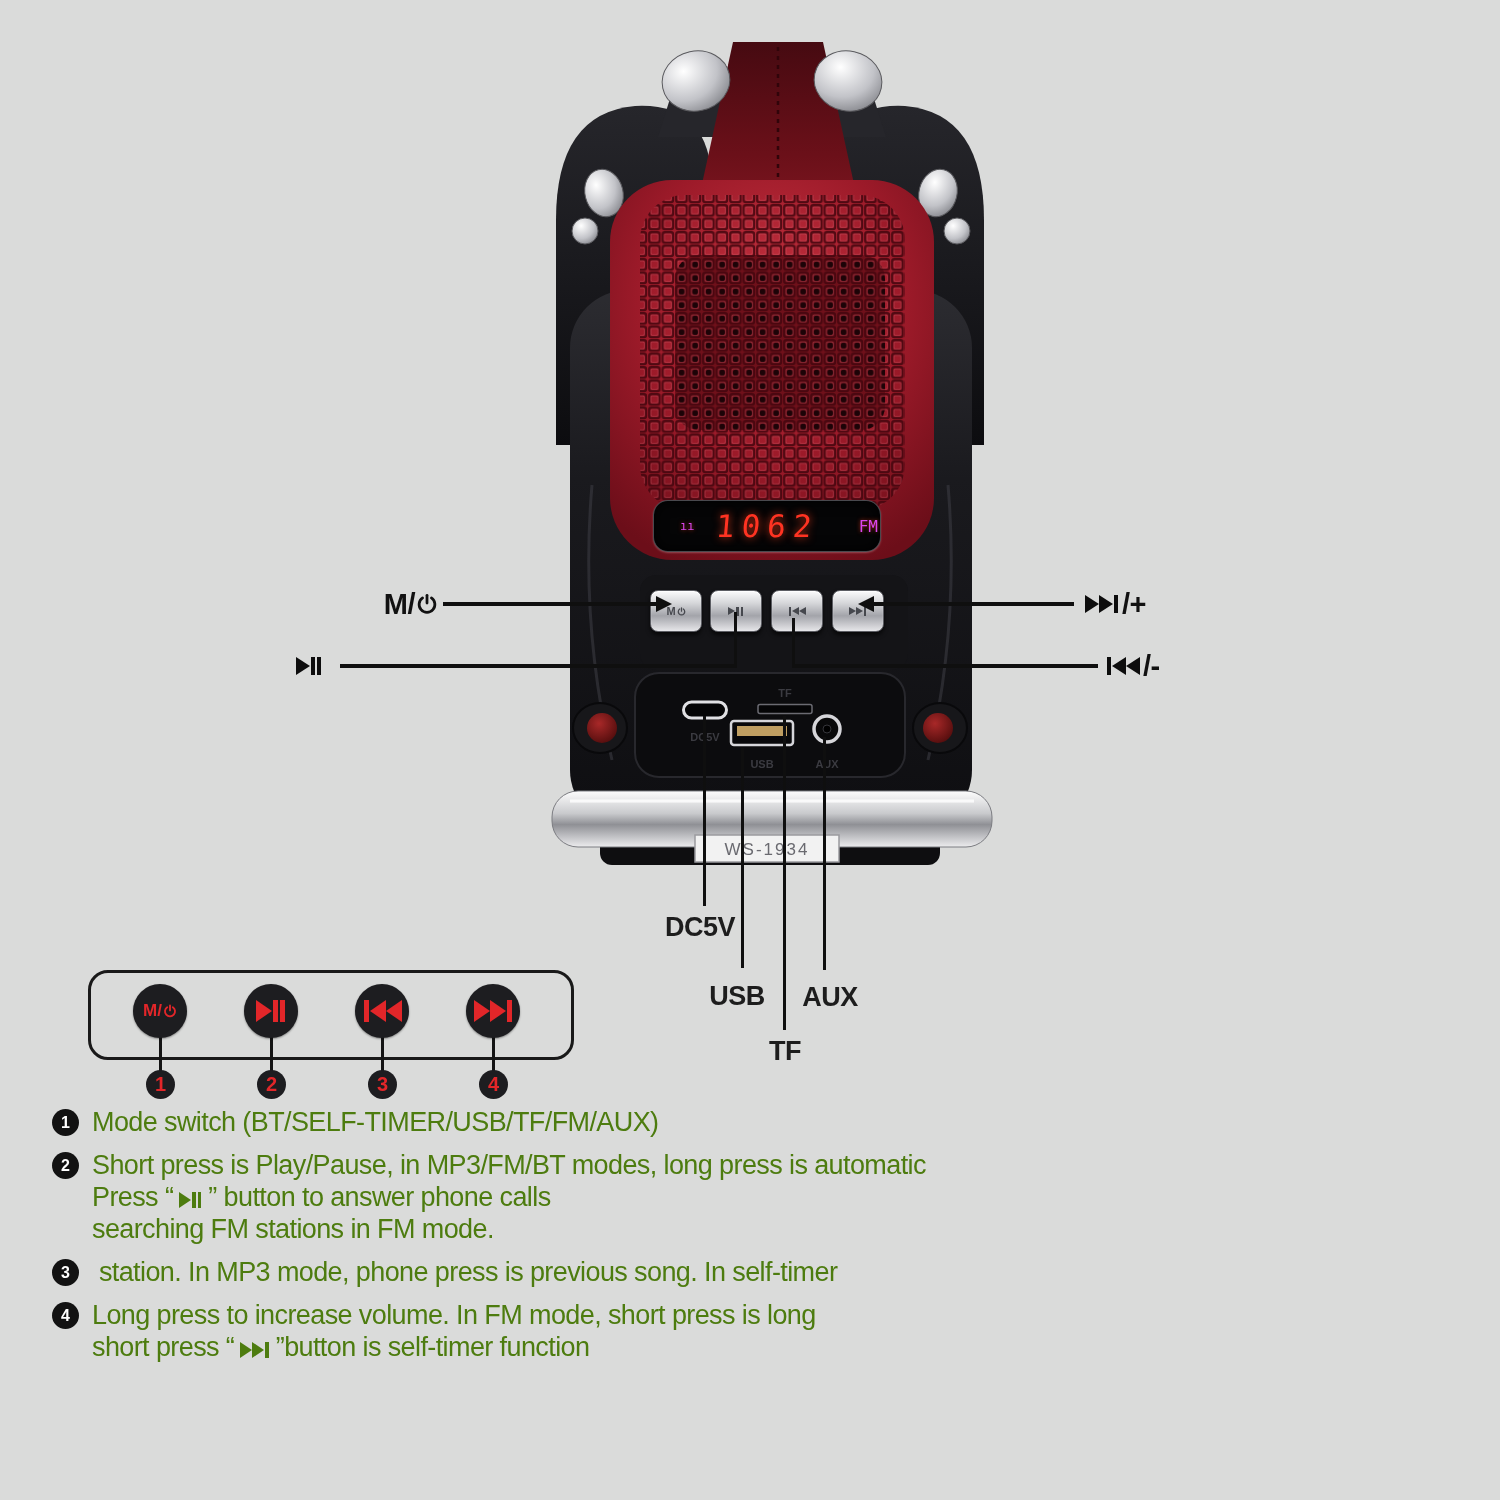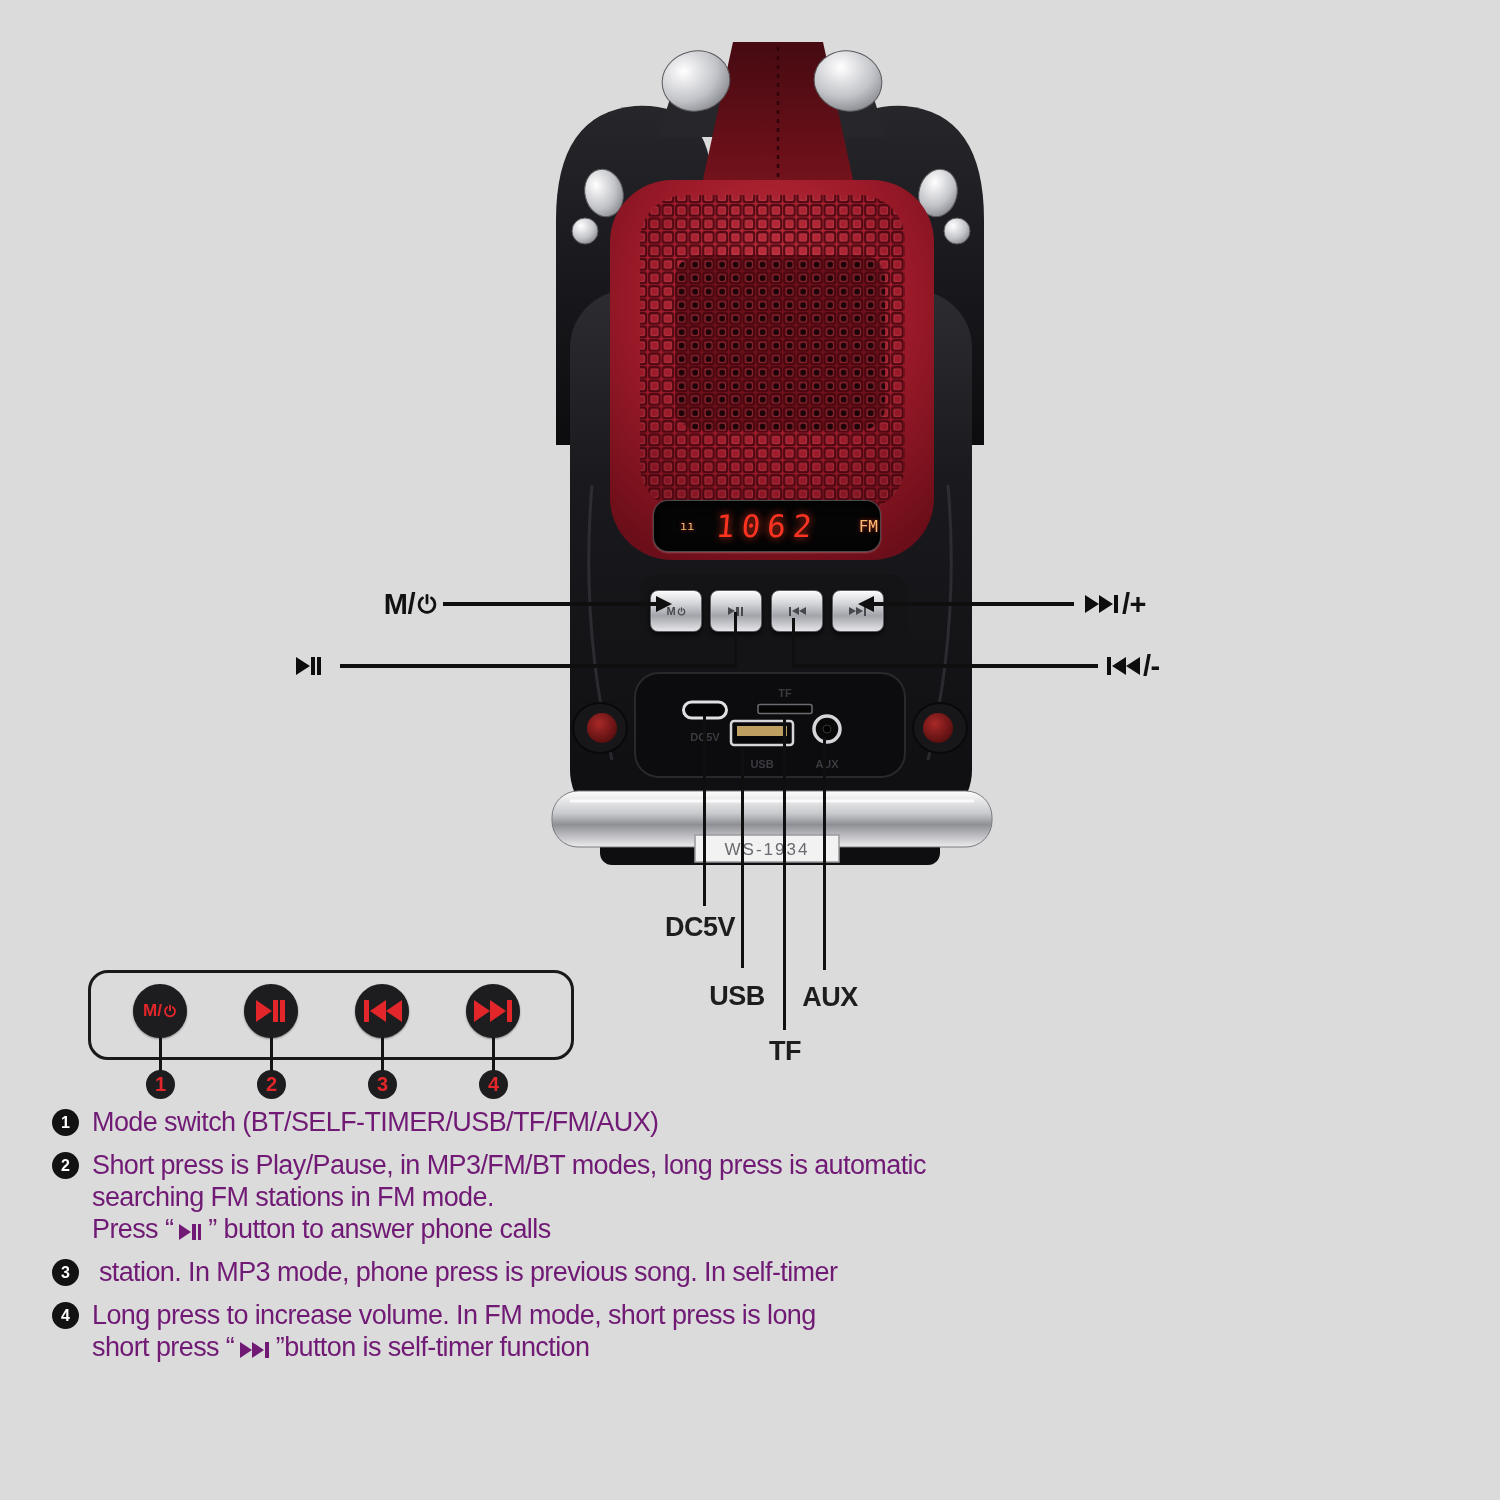--- a/index.html
+++ b/index.html
@@ -38,41 +38,41 @@
        display:flex;align-items:center;justify-content:center;color:#46484e;}
   .btn .m-hint{font-size:11px;font-weight:700;display:flex;align-items:center;gap:1px;}
 
   
   .display{position:absolute;left:653px;top:500px;width:226px;height:50px;background:#050506;z-index:2;
            border-radius:15px;border:1px solid rgba(130,130,138,.55);
            box-shadow:inset 0 0 14px #000, 0 1px 2px rgba(255,255,255,.25);
            display:flex;align-items:center;justify-content:center;}
   .led-main{font-family:"DejaVu Sans Mono",monospace;font-size:31px;color:#ff3322;letter-spacing:7px;
             transform:skewX(-5deg);text-shadow:0 0 8px rgba(255,60,25,.85);}
-  .led-side{position:absolute;font-family:"DejaVu Sans Mono",monospace;color:#fdba74;
+  .led-side{position:absolute;font-family:"DejaVu Sans Mono",monospace;color:#d946ef;
             text-shadow:0 0 4px rgba(255,60,25,.7);}
 
   
   .legend-box{position:absolute;left:88px;top:970px;width:480px;height:84px;border:3px solid #191919;
               border-radius:20px;z-index:1;}
   .lg-circle{position:absolute;top:984px;width:54px;height:54px;border-radius:50%;background:#1d1d20;
              color:#e22629;display:flex;align-items:center;justify-content:center;z-index:2;
              box-shadow:0 1px 2px rgba(0,0,0,.4);}
   .lg-circle .m-txt{font-size:17px;font-weight:700;display:flex;align-items:center;gap:1px;}
   .lg-conn{position:absolute;top:1037px;width:2.5px;height:34px;background:#141414;z-index:1;}
   .lg-num{position:absolute;top:1070px;width:29px;height:29px;border-radius:50%;background:#1d1d20;
           color:#e22629;font-size:20px;font-weight:700;display:flex;align-items:center;justify-content:center;z-index:2;}
 
   
   .ins-wrap{position:absolute;left:52px;top:1106px;width:1030px;}
   .ins{display:flex;gap:13px;}
   .ins + .ins{margin-top:11px;}
   .marker{flex:none;width:27px;height:27px;border-radius:50%;background:#121212;color:#fff;
           font-size:16px;font-weight:700;display:flex;align-items:center;justify-content:center;margin-top:3px;}
-  .ins-text{font-size:27px;line-height:32px;letter-spacing:-0.6px;color:#701a75;}
+  .ins-text{font-size:27px;line-height:32px;letter-spacing:-0.6px;color:#4d7c0f;}
   .ins-text div{white-space:pre-wrap;}
   .ins-text .mg{margin:0 6px;vertical-align:-2px;}
 </style>
 </head>
 <body>
 
 <div id="canvas">
 
   <svg class="abs" style="left:540px;top:15px;z-index:1" width="460" height="860" viewBox="0 0 460 860">
     <defs>
@@ -314,22 +314,22 @@
       <span class="marker">1</span>
       <div class="ins-text">
         <div>Mode switch (BT/SELF-TIMER/USB/TF/FM/AUX)</div>
       </div>
     </div>
 
     <div class="ins">
       <span class="marker">2</span>
       <div class="ins-text">
         <div>Short press is Play/Pause, in MP3/FM/BT modes, long press is automatic</div>
+        <div><span>Press “</span><span class="mg mg-text"><span class="tr-r"></span><span class="bar"></span><span class="bar"></span></span><span>” button to answer phone calls</span></div>
         <div>searching FM stations in FM mode.</div>
-        <div><span>Press “</span><span class="mg mg-text"><span class="tr-r"></span><span class="bar"></span><span class="bar"></span></span><span>” button to answer phone calls</span></div>
       </div>
     </div>
 
     <div class="ins">
       <span class="marker">3</span>
       <div class="ins-text">
         <div> station. In MP3 mode, phone press is previous song. In self-timer</div>
       </div>
     </div>
 

